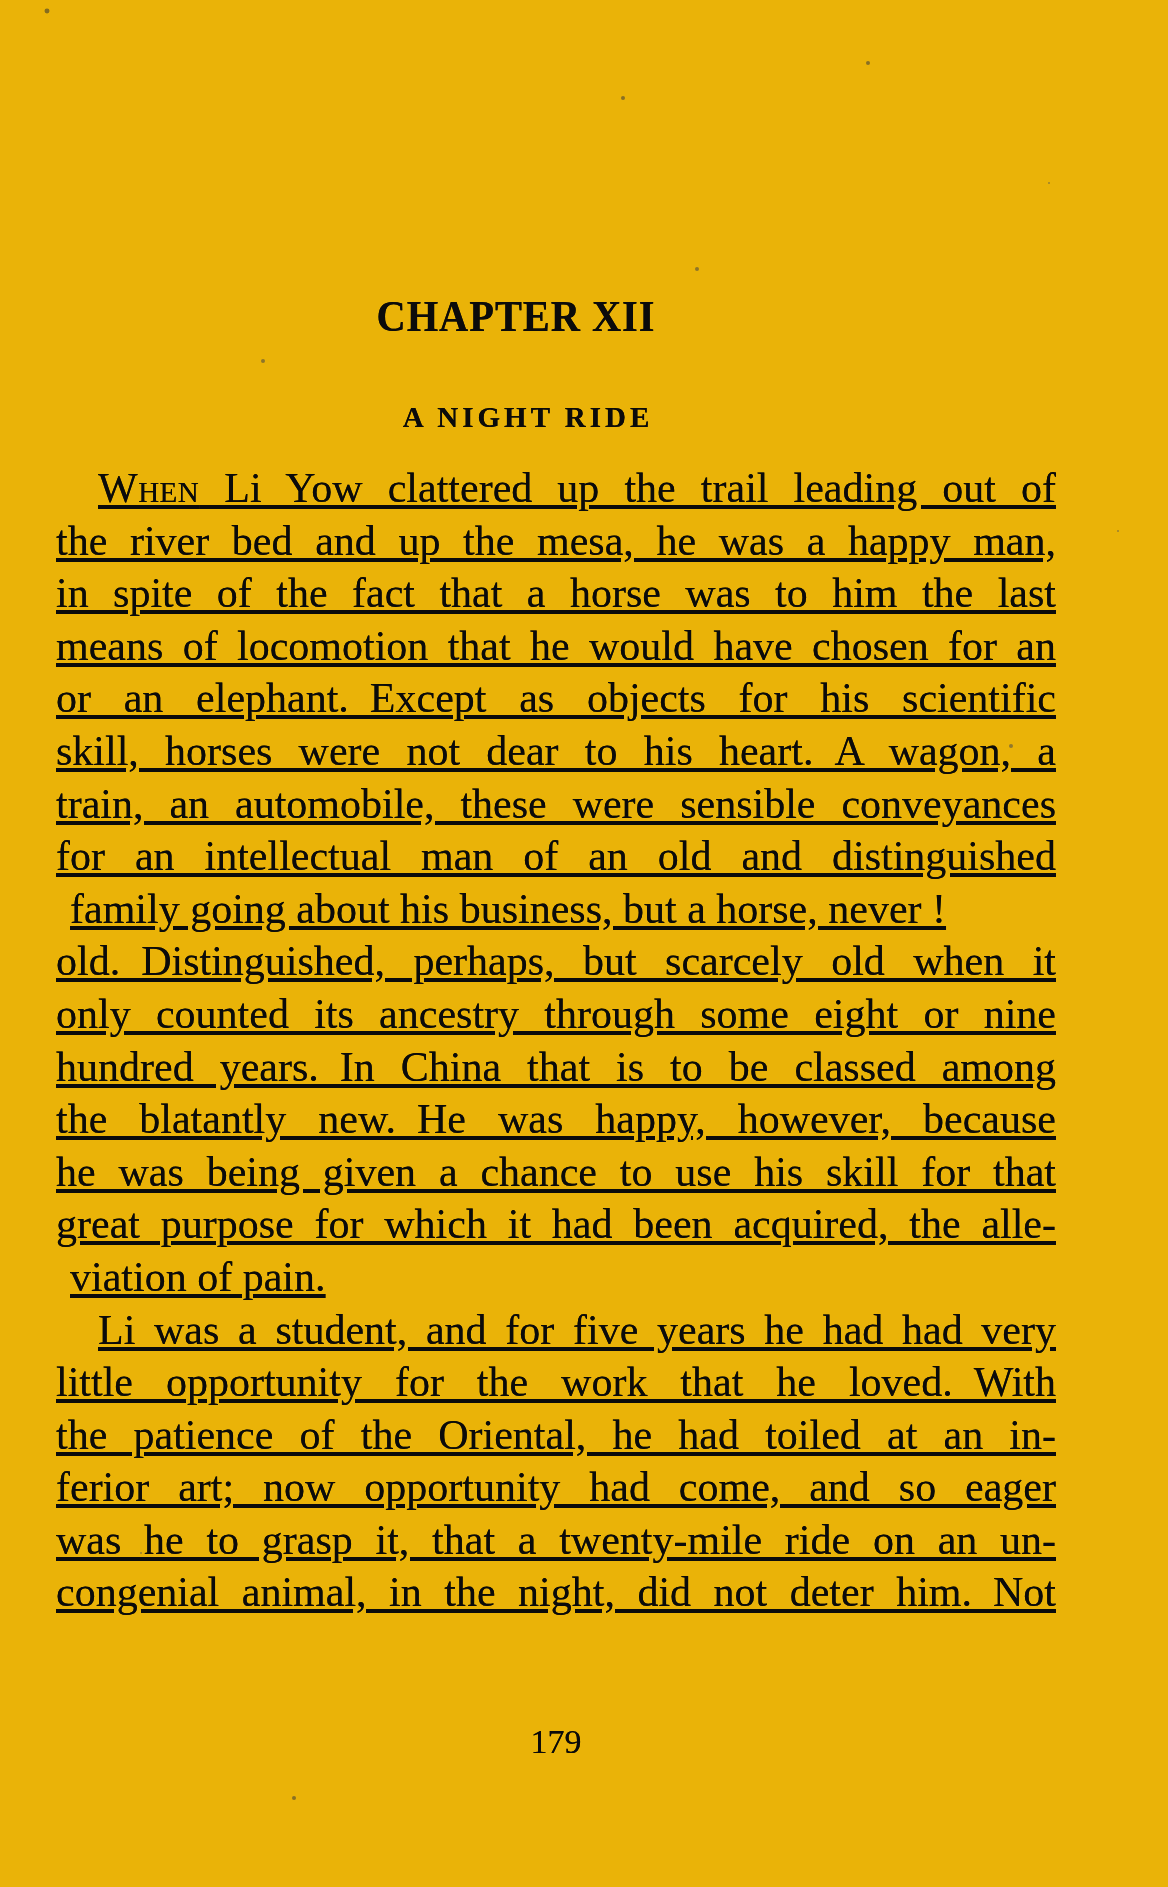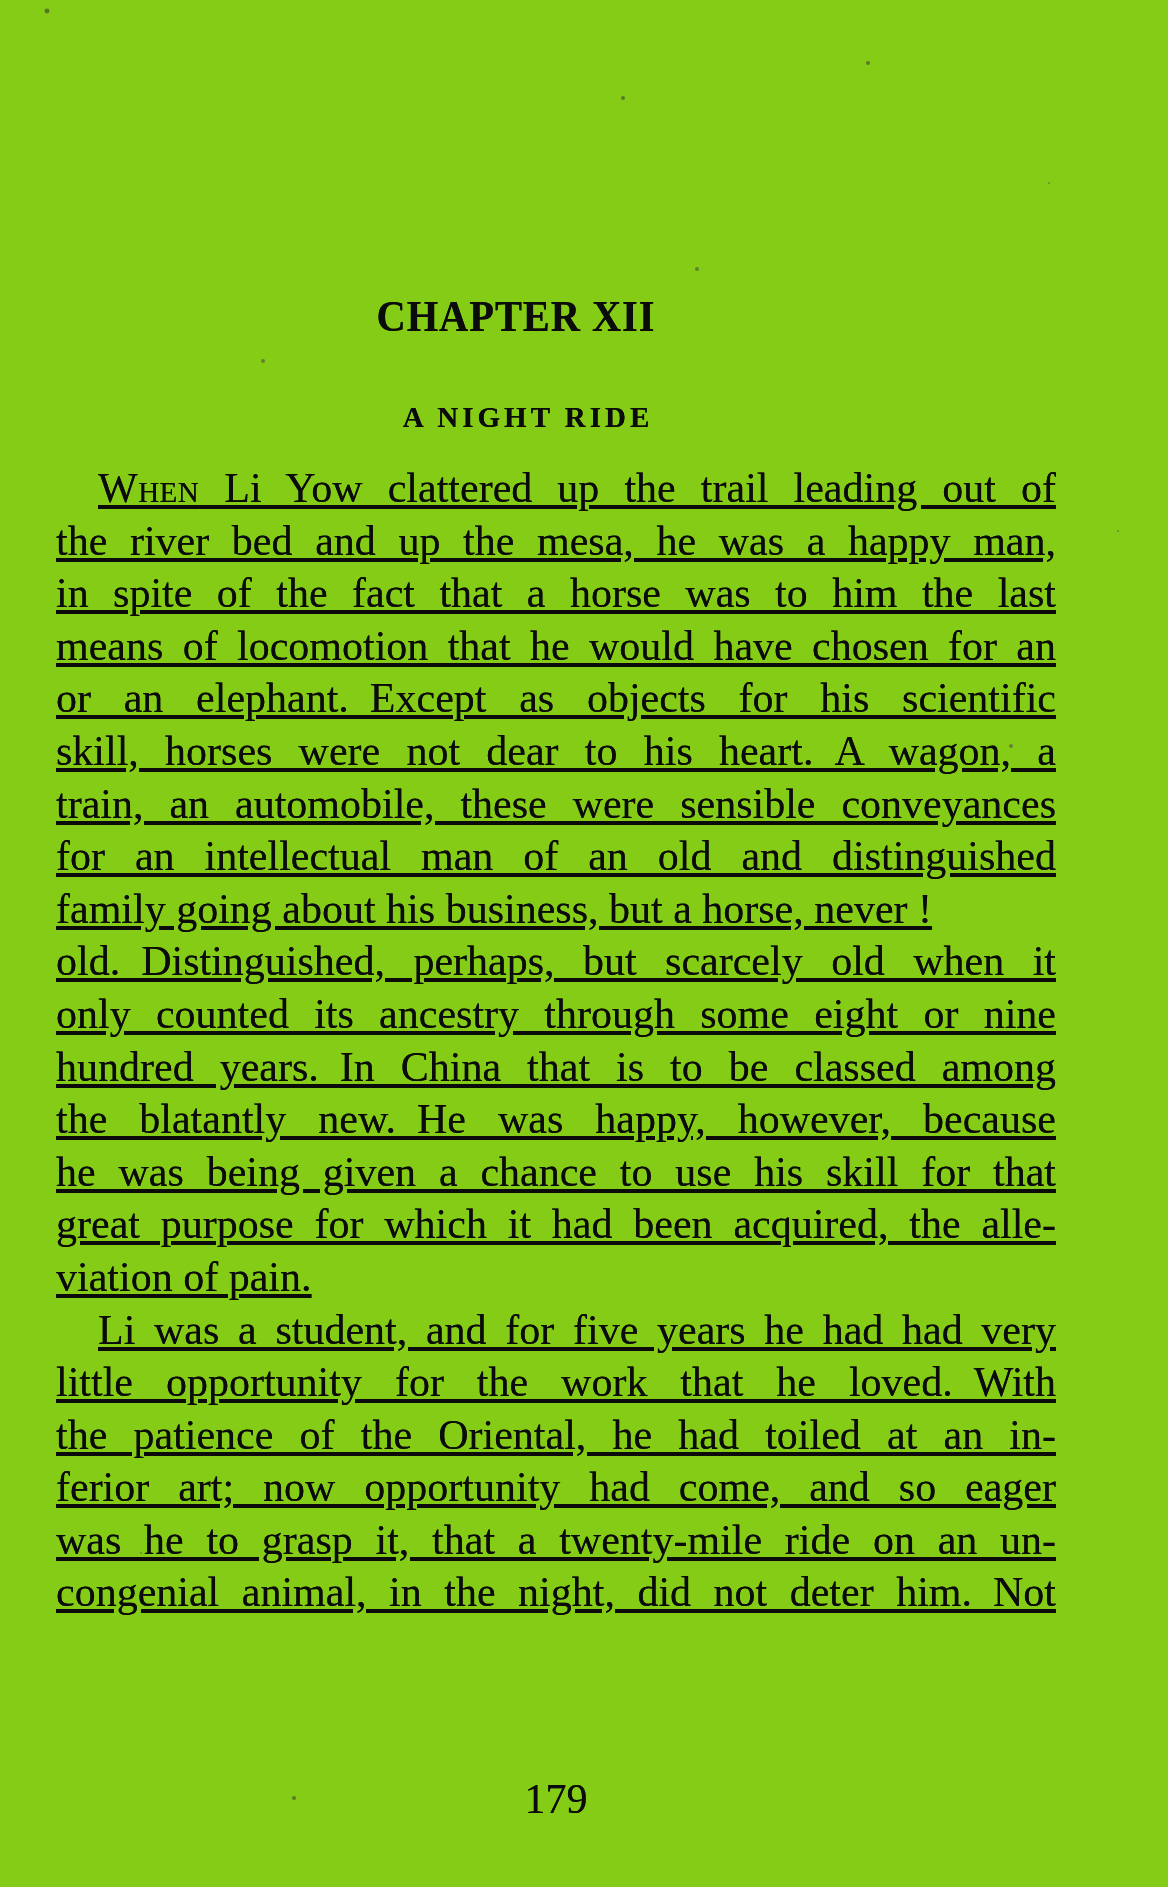--- a/index.html
+++ b/index.html
@@ -1,17 +1,17 @@
 <!DOCTYPE html>
 <html><head>
 <meta charset="utf-8">
 <style>
   html,body{margin:0;padding:0;background:#ffffff;}
   .page{
-    position:relative;width:1168px;height:1887px;background:#84cc16;overflow:hidden;
+    position:relative;width:1168px;height:1887px;background:#eab308;overflow:hidden;
     font-family:"Liberation Serif","DejaVu Serif",serif;color:#0b0b0b;
   }
   .chapter{
     position:absolute;top:291px;left:0;width:1032px;margin:0;
     text-align:center;font-size:44px;font-weight:700;letter-spacing:1px;
     transform:scaleX(.92);
     text-shadow:0 0 .5px rgba(0,0,0,.85);
   }
   .subtitle{
     position:absolute;top:389px;left:0;width:1032px;margin:12px;
@@ -21,26 +21,26 @@
   .body-text{
     position:absolute;top:462px;left:56px;width:1000px;
     text-shadow:0 0 .45px rgba(0,0,0,.8);
   }
   .paragraph{margin:0;}
   .line{
     height:52.6px;line-height:52.6px;font-size:42px;
     white-space:nowrap;
     text-align:justify;text-align-last:justify;text-decoration:underline;
   }
-  .line.no-just{text-align-last:left;}
+  .line.no-just{text-align-last:left;margin-left:14px;}
   .line.first{padding-left:42px;}
   .lead{font-variant:small-caps;letter-spacing:.5px;}
   .pagenum{
-    position:absolute;top:1778px;left:56px;width:1000px;
-    text-align:center;font-size:42px;line-height:1;
+    position:absolute;top:1725px;left:56px;width:1000px;
+    text-align:center;font-size:34px;line-height:1;
     text-shadow:0 0 .45px rgba(0,0,0,.8);
   }
   .specks{
     position:absolute;top:0;left:0;width:2px;height:2px;border-radius:50%;
     background:transparent;opacity:.55;
     box-shadow:
       867px 62px 0 1px #3a3a3a,
       622px 97px 0 1px #3a3a3a,
       696px 268px 0 1px #444,
       262px 360px 0 1px #444,

